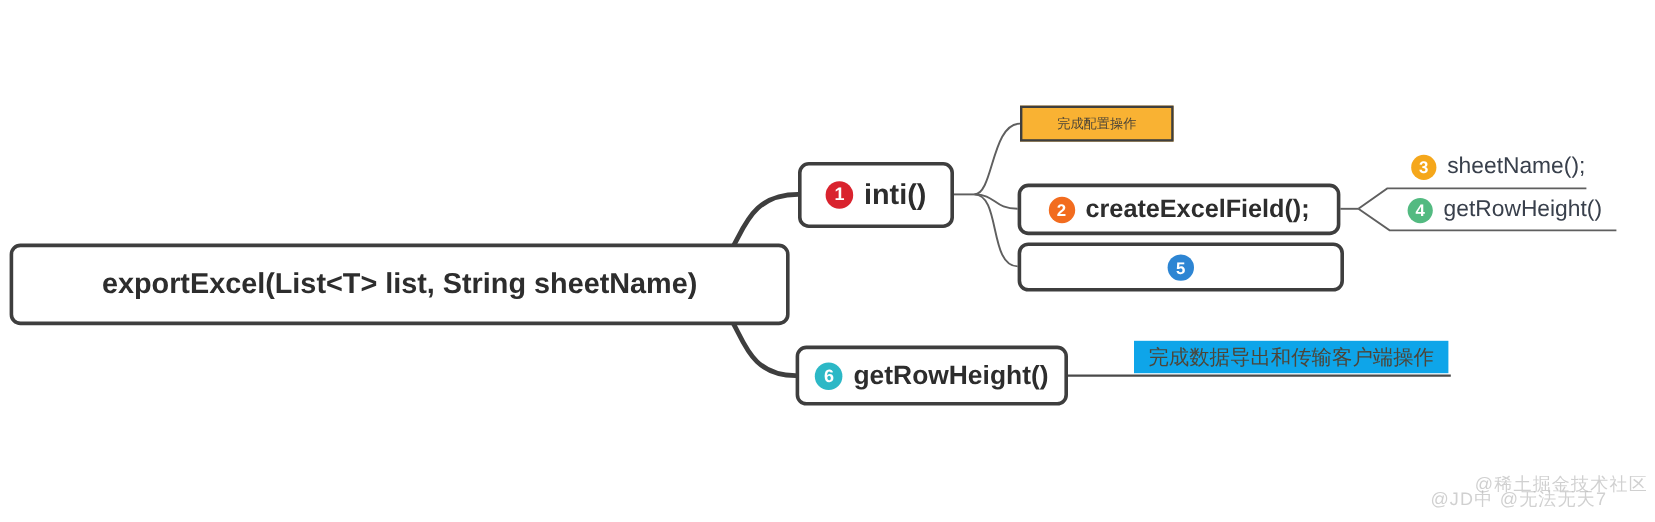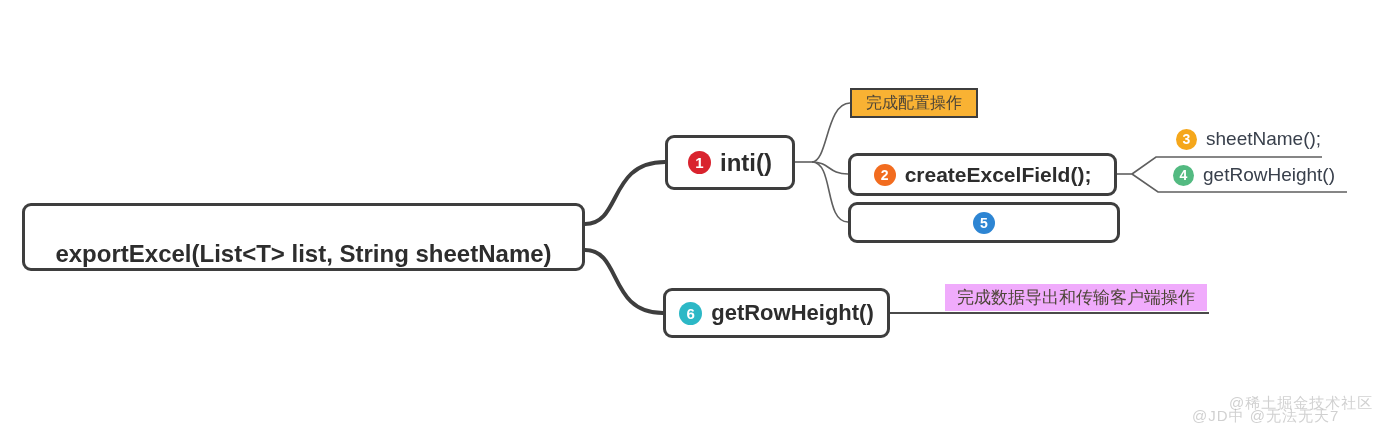--- a/index.html
+++ b/index.html
@@ -16,21 +16,21 @@
     background:#ffffff;
     border:3px solid #3e3e3e;
     border-radius:9px;
     display:flex;align-items:center;justify-content:center;
     gap:9px;
     color:#2d2d2d;
     font-weight:bold;
     box-sizing:border-box;
     white-space:nowrap;
   }
-  .box.root{left:22px;top:203px;width:563px;height:68px;font-size:24px;border-width:3px;align-items:flex-end;}
+  .box.root{left:8px;top:203px;width:650px;height:68px;font-size:24px;border-width:3px;}
   .box.inti{left:665px;top:135px;width:130px;height:55px;font-size:24px;}
   .box.cef{left:848px;top:153px;width:269px;height:43px;font-size:21px;}
   .box.cwb{left:848px;top:202px;width:272px;height:41px;font-size:21px;}
   .box.exp{left:663px;top:288px;width:227px;height:50px;font-size:22px;}
   .badge{
     display:inline-flex;align-items:center;justify-content:center;
     border-radius:50%;
     color:#ffffff;
     font-weight:bold;
     flex:0 0 auto;
@@ -46,21 +46,21 @@
   }
   .leaf.put{left:1176px;top:128px;}
   .leaf.get{left:1173px;top:164px;}
   .callout{
     position:absolute;
     display:flex;align-items:center;justify-content:center;
     color:#4d4538;
     box-sizing:border-box;
     white-space:nowrap;
   }
-  .callout.config{left:850px;top:88px;width:128px;height:30px;border:2px solid #3e3e3e;font-size:16px;}
+  .callout.config{left:850px;top:88px;width:128px;height:30px;border:2px solid #3e3e3e;font-size:11px;}
   .callout.export{left:945px;top:284px;width:262px;height:27px;font-size:17px;}
   .watermark{
     position:absolute;
     font-size:15px;
     color:#ababab;
     opacity:.55;
     white-space:nowrap;
     letter-spacing:1px;
   }
   .wm1{left:1197px;top:394px;margin-left:32px;}
@@ -118,20 +118,20 @@
   <div class="leaf get">
     <span class="badge b21" style="background-color: rgb(83, 186, 129);">4</span>
     <span>getRowHeight()</span>
   </div>
 
   <div class="box exp">
     <span class="badge b23" style="background-color: rgb(44, 184, 198);">6</span>
     <span>getRowHeight()</span>
   </div>
 
-  <div class="callout export" style="background-color: #f0abfc;">
+  <div class="callout export" style="background-color: #0ea5e9;">
     <span>完成数据导出和传输客户端操作</span>
   </div>
 
   <div class="watermark wm1">@稀土掘金技术社区</div>
   <div class="watermark wm2">@JD中 @无法无天7</div>
 
 </div>
 
 </body></html>

